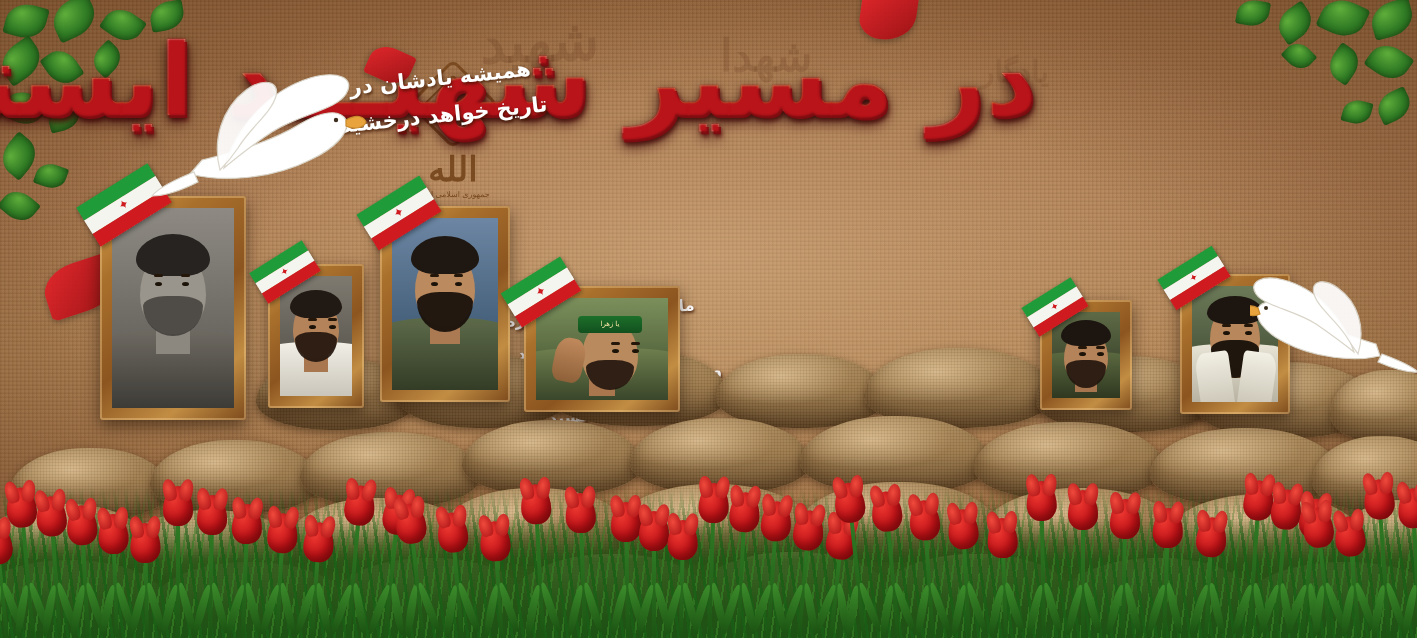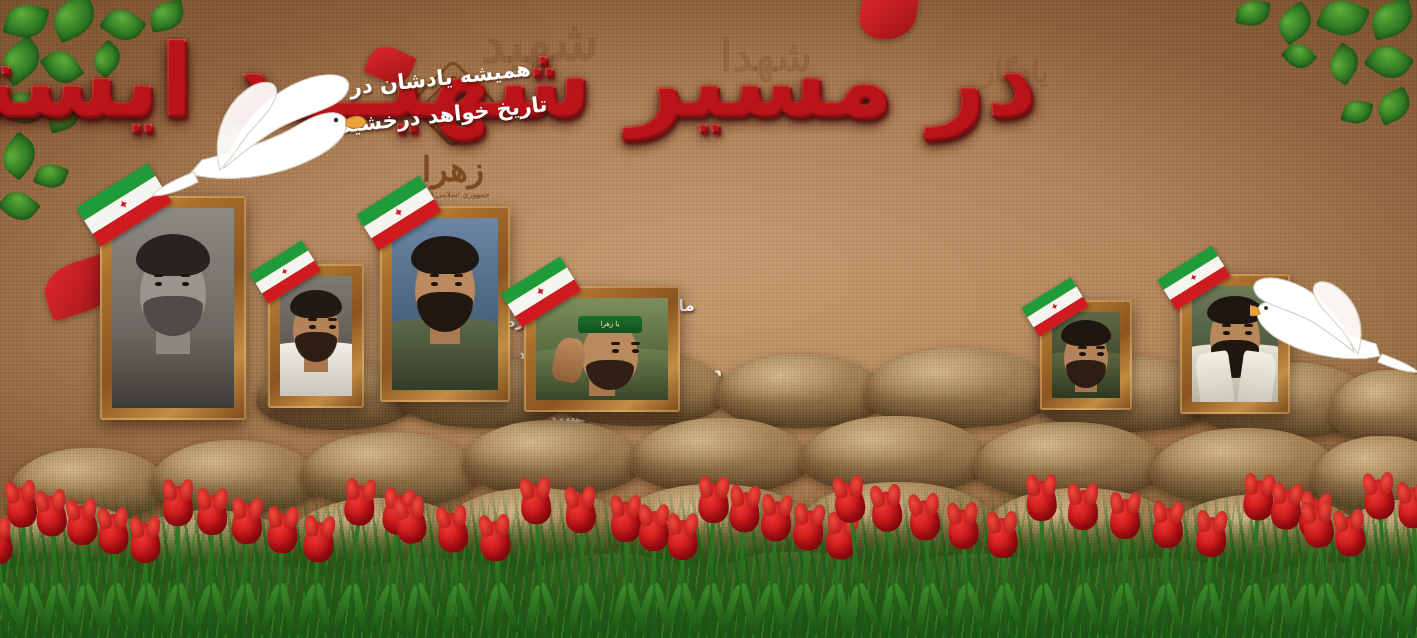--- a/index.html
+++ b/index.html
@@ -327,21 +327,21 @@
   <div class="wall"></div>
 
   <div class="ghost-text ghost-1">شهید</div>
   <div class="ghost-text ghost-2">شهدا</div>
   <div class="ghost-text ghost-3">یادگار</div>
 
   <div class="wall-vignette"></div>
 
   <div class="logo">
     <div class="seal"></div>
-    <div class="tulipmark">زهرا</div>
+    <div class="tulipmark">الله</div>
     <div class="cap">جمهوری اسلامی ایران</div>
   </div>
 
   <div class="ivy" style="left:0;top:0;width:220px;height:230px;">
     <div class="leafv" style="left:6px;  top:4px;  width:40px;height:34px;transform:rotate(15deg);"></div>
     <div class="leafv" style="left:52px; top:0px;  width:44px;height:36px;transform:rotate(-25deg);"></div>
     <div class="leafv" style="left:104px;top:10px; width:38px;height:30px;transform:rotate(35deg);"></div>
     <div class="leafv" style="left:150px;top:2px;  width:34px;height:28px;transform:rotate(-10deg);"></div>
     <div class="leafv" style="left:0px;  top:44px; width:42px;height:34px;transform:rotate(-35deg);"></div>
     <div class="leafv" style="left:44px; top:52px; width:36px;height:30px;transform:rotate(55deg);"></div>

